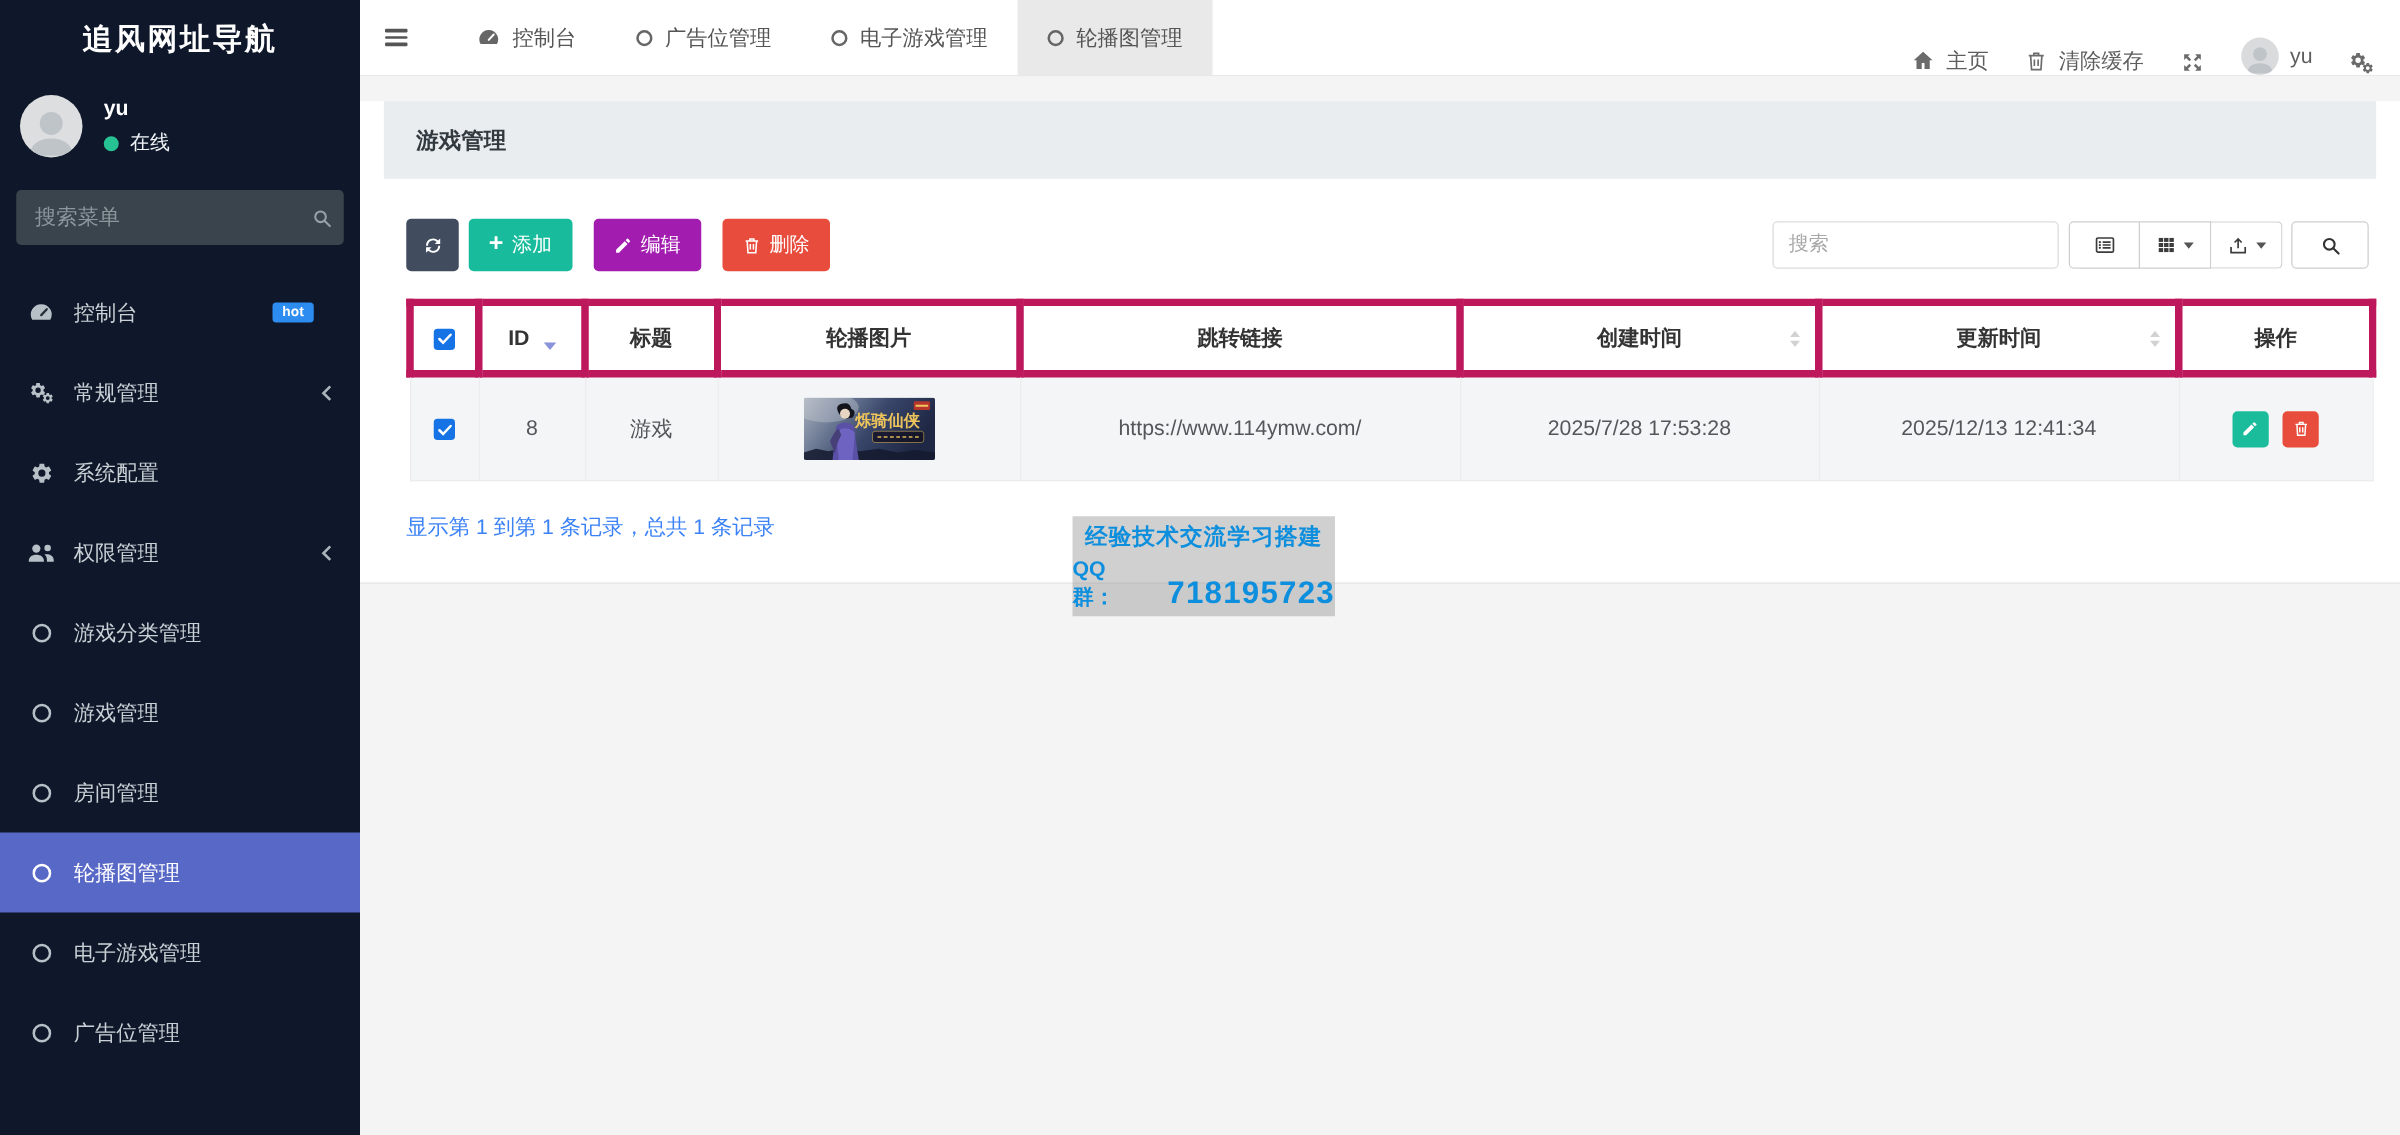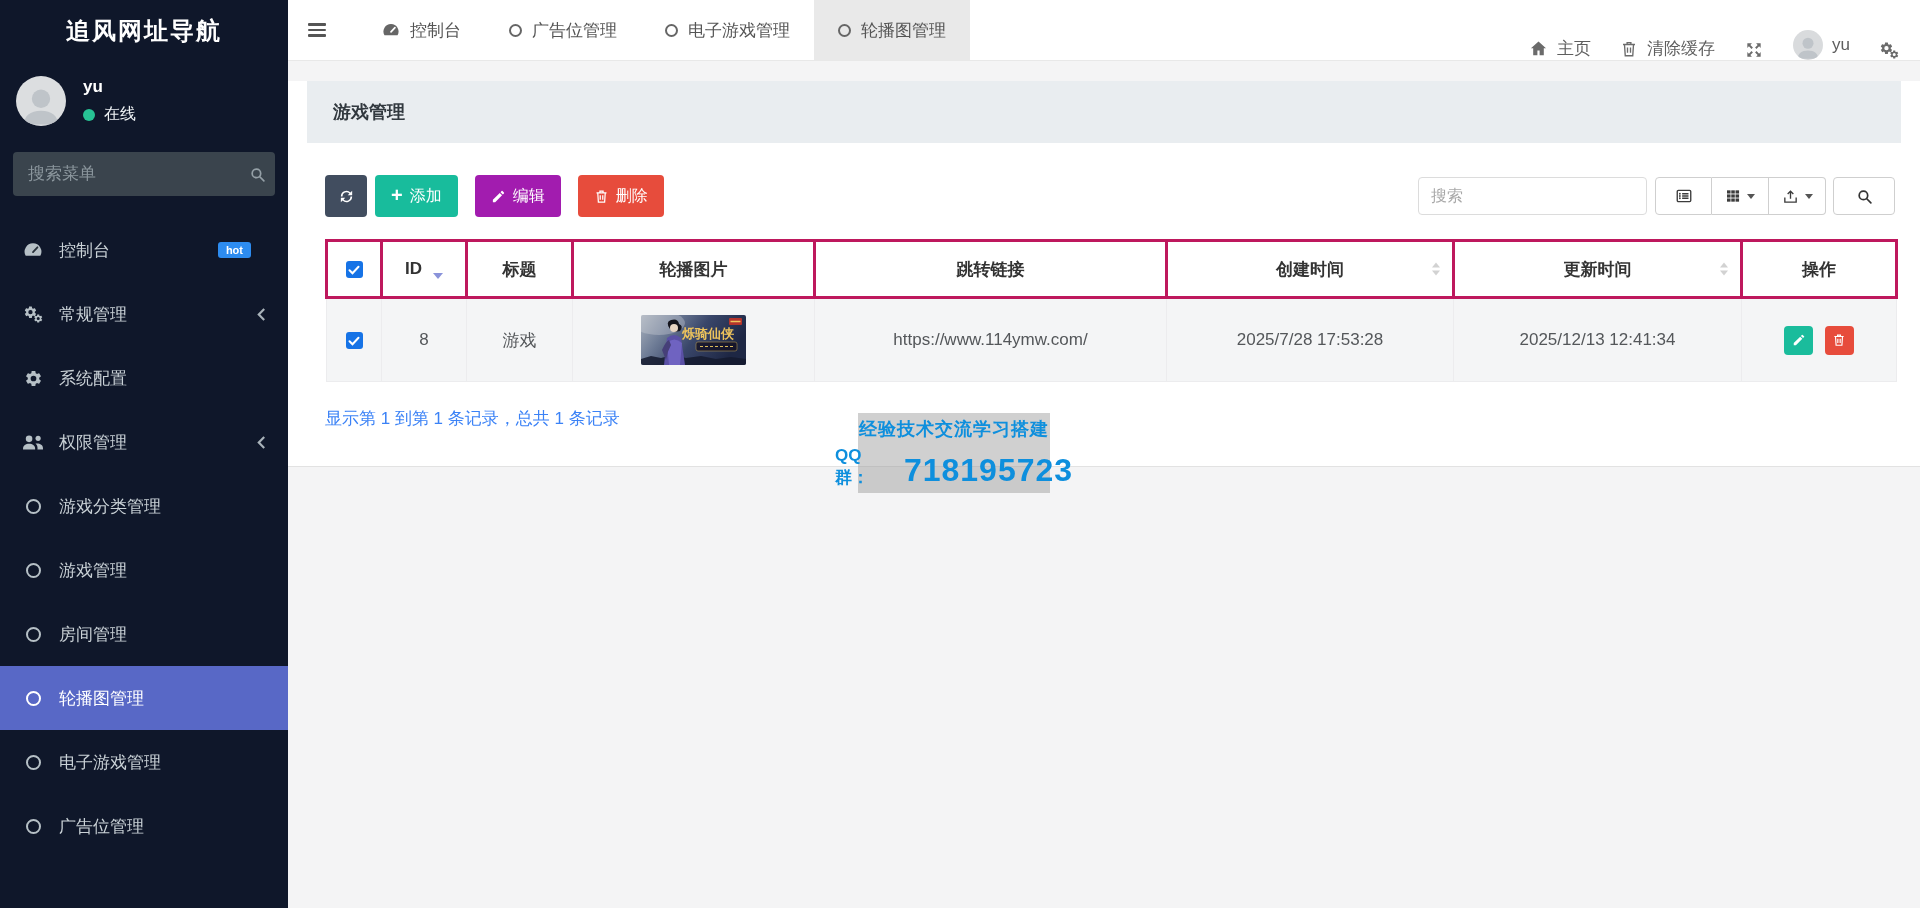--- a/index.html
+++ b/index.html
@@ -114,21 +114,21 @@
   .search-btn {
     width: 62px; height: 38px; margin-left: 7px; border: 1px solid #cfcfcf; border-radius: 4px;
     background: #fff; display: inline-flex; align-items: center; justify-content: center; color: #333; cursor: pointer;
   }
 
   
   .table-wrap { margin: 22px 25px 0 37px; }
   table { width: 100%; border-collapse: collapse; table-layout: fixed; }
   th {
     height: 57px; font-size: 17px; color: #333; font-weight: bold; text-align: center;
-    border: 3px solid #be185d; background: #fff; position: relative;
+    border: 6px solid #be185d; background: #fff; position: relative;
   }
   td {
     height: 63px; font-size: 17px; color: #54575a; text-align: center;
     border: 1px solid #ececee; background: #f4f5f6;
   }
   .sort-down {
     display: inline-block; margin-left: 11px; vertical-align: middle;
     border-left: 5px solid transparent; border-right: 5px solid transparent; border-top: 6px solid #8a93da;
     position: relative; top: 6px;
   }
@@ -144,32 +144,32 @@
     width: 29px; height: 29px; border: none; border-radius: 4px; color: #fff;
     display: inline-flex; align-items: center; justify-content: center; cursor: pointer; vertical-align: middle;
   }
   .rbtn-edit { background: #1abc9c; margin-right: 7px; }
   .rbtn-del  { background: #e74c3c; }
 
   .summary { margin: 25px 0 0 37px; font-size: 17px; color: #3b82f6; }
 
   
   .watermark {
-    position: absolute; left: 570px; top: 352px; width: 192px; height: 80px;
+    position: absolute; left: 570px; top: 352px; width: 210px; height: 80px;
     background: rgba(150,150,150,0.45);
     display: flex; flex-direction: column; align-items: center; justify-content: center; gap: 5px;
     z-index: 6;
   }
   .wm-line1 {
     font-family: "DejaVu Serif", "Liberation Serif", serif;
     font-size: 18px; font-weight: bold; color: #0e8fdd; letter-spacing: 1px; white-space: nowrap;
   }
   .wm-line2 { display: flex; align-items: flex-end; color: #0e8fdd; font-weight: bold; }
   .wm-qq-label { font-size: 17px; }
-  .wm-qq-number { font-size: 32px; letter-spacing: 1px; margin-left: 35px; }
+  .wm-qq-number { font-size: 25px; letter-spacing: 1px; margin-left: 35px; }
 </style>
 <title>追风网址导航</title></head>
 <body>
 
 <aside class="sidebar">
   <div class="logo">追风网址导航</div>
 
   <div class="user-panel">
     <div class="avatar-lg">
       <svg width="50" height="50" viewBox="0 0 24 24">

